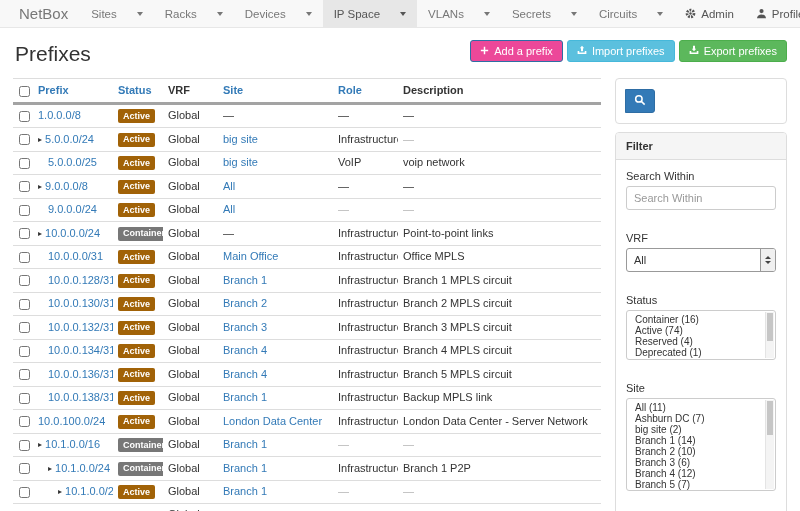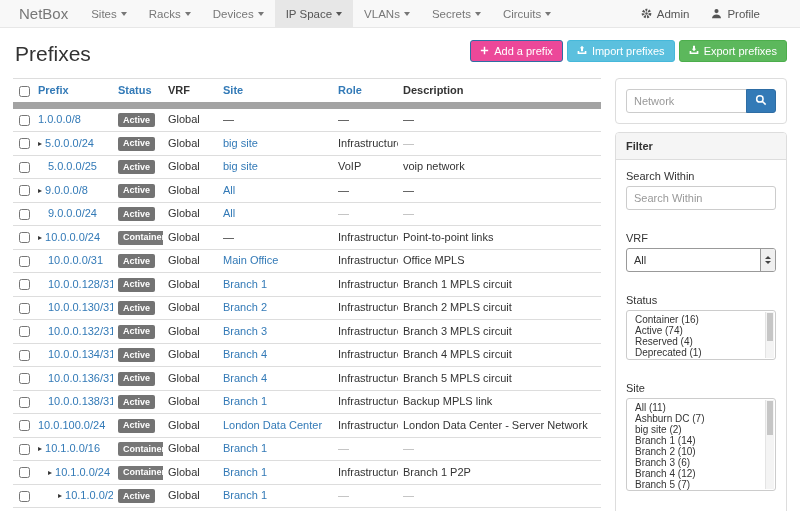--- a/index.html
+++ b/index.html
@@ -7,21 +7,21 @@
   body {
     width:800px; height:511px; overflow:hidden;
     font-family:"Liberation Sans", sans-serif;
     font-size:12px; color:#333; background:#fff;
   }
   
   .navbar { height:28px; background:#f8f8f8; border-bottom:1px solid #e7e7e7;
             display:flex; align-items:stretch; padding:0 7px; }
   .brand { font-size:15px; color:#777; padding:0 12px; line-height:27px; text-decoration:none; }
   .nav-menu { display:flex; align-items:stretch; }
-  .nav-item { font-size:11.5px; color:#777; padding:0 11px; display:flex; align-items:center; gap:4px; cursor:pointer; white-space:nowrap; }
+  .nav-item { font-size:11.5px; color:#777; padding:0 11px; display:flex; align-items:center; gap:20px; cursor:pointer; white-space:nowrap; }
   .nav-item.active { background:#e7e7e7; color:#555; }
   .caret { display:inline-block; width:0; height:0; border-left:3.5px solid transparent; border-right:3.5px solid transparent; border-top:4px solid currentColor; }
   .nav-right { margin-left:auto; display:flex; align-items:stretch; }
   .nav-right .nav-item { color:#555; gap:5px; }
   .nav-right svg { display:block; }
   
   .header-row { display:flex; align-items:flex-start; padding:0 13px; }
   h1.page-title { font-size:21px; font-weight:400; color:#333; margin:14px 0 12px 2px; }
   .actions { margin-left:auto; display:flex; gap:4px; margin-top:12px; }
   .btn { font-size:11px; color:#fff; padding:4px 9px; border-radius:3px; border:1px solid;
@@ -31,27 +31,27 @@
   .btn-success { background:#5cb85c; border-color:#4cae4c; }
   
   .content { display:flex; padding:0 13px; align-items:flex-start; }
   .main { flex:1; min-width:0; }
   .sidebar { width:172px; margin-left:14px; flex-shrink:0; }
   
   table.prefix-table { width:100%; border-collapse:collapse; font-size:11px; table-layout:fixed; }
   .prefix-table th { text-align:left; font-weight:bold; padding:5px; border-top:1px solid #ddd; border-bottom:2px solid #ddd; font-size:11px; }
   .prefix-table th.sortable { color:#337ab7; cursor:pointer; }
   .prefix-table td { padding:4px 5px; border-top:1px solid #ddd; line-height:13px; white-space:nowrap; overflow:hidden; }
-  .prefix-table tbody tr:first-child td { border-top:7px solid #a3a3a3; }
+  .prefix-table tbody tr:first-child td { border-top:3px solid #a3a3a3; }
   .cb-th, .cb-cell { width:20px; }
   input[type=checkbox] { width:11px; height:11px; margin:0 0 0 1px; vertical-align:middle; }
   a.link { color:#337ab7; text-decoration:none; }
   .tree-arrow { color:#333; font-size:8px; margin-right:3px; vertical-align:1px; }
   .badge { display:inline-block; font-size:9px; font-weight:bold; color:#fff; padding:2.5px 5px; border-radius:2px; line-height:1; }
-  .badge.primary { background:#737373; }
+  .badge.primary { background:#a16207; }
   .badge.default { background:#777777; }
   .dash { color:#333; }
   .dash.muted { color:#b5b5b5; }
   
   .panel { border:1px solid #ddd; border-radius:4px; margin-bottom:8px; background:#fff; }
   .panel-heading { background:#f5f5f5; border-bottom:1px solid #ddd; border-radius:3px 3px 0 0;
                    padding:7px 10px; font-weight:bold; font-size:11px; color:#333; }
   .panel-body { padding:10px; }
   .search-group { display:flex; }
   .text-input { height:24px; border:1px solid #ccc; border-radius:3px; padding:0 7px; font-size:11px; color:#333; width:100%; font-family:"Liberation Sans",sans-serif; }
@@ -352,21 +352,20 @@
             <td></td>
           </tr>
         </tbody>
     </table>
   </div>
 
   <div class="sidebar">
     <div class="panel">
       <div class="panel-body">
         <div class="search-group">
-          <input class="text-input" type="text" placeholder="Network" style="">
           <button class="search-btn">
             <span><svg width="12" height="12" viewBox="0 0 16 16" fill="none" stroke="#fff" stroke-width="2">
                   <circle cx="6.5" cy="6.5" r="4.3"></circle>
                   <path d="M9.8 9.8l4.4 4.4"></path>
                 </svg></span>
           </button>
         </div>
       </div>
     </div>
 

